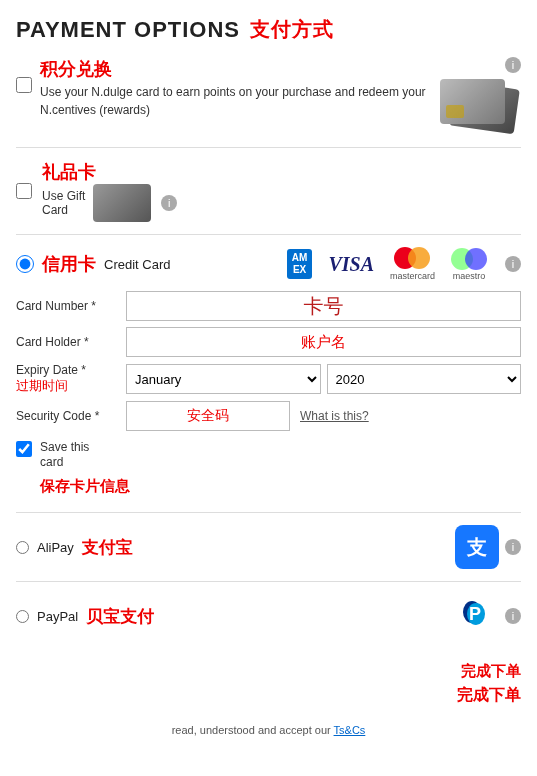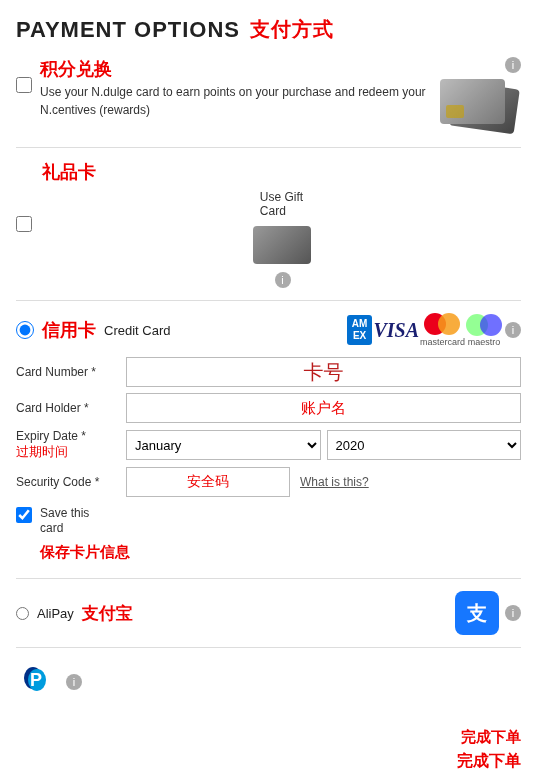--- a/index.html
+++ b/index.html
@@ -389,38 +389,38 @@
       <div class="dual-card-back"></div>
       <div class="dual-card-front"></div>
     </div>
   </div>
 </div>
 
 <div class="section" style="display:flex; align-items:center; gap:10px;">
   <input type="checkbox" style="width: 16px; height: 16px; flex-shrink: 0;">
   <div style="flex:1;">
     <span style="color:#e00;font-size:18px;font-weight:bold;">礼品卡</span>
-    <div style="display:flex;align-items:center;gap:8px;margin-top:6px;flex-direction:column;">
+    <div style="display:flex;align-items:center;gap:8px;margin-top:0;">
       <div style="font-size:12px;color:#333;">
         <span>Use Gift</span><br><span>Card</span>
       </div>
       <div class="gift-card-img"></div>
       <span class="info-icon">i</span>
     </div>
   </div>
 </div>
 
 <div class="cc-section">
   <div class="cc-header">
     <div class="cc-label">
       <input type="radio" class="radio-circle" name="payment" value="credit" checked="" style="">
       <span style="color:#e00;font-size:18px;font-weight:bold;">信用卡</span>
       <span style="font-size:13px;">Credit Card</span>
     </div>
-    <div style="display:flex;align-items:center;gap:1px;">
+    <div style="display:flex;align-items:center;gap:16px;">
       <div class="amex-logo">AM<br>EX</div>
       <div class="visa-logo">VISA</div>
       <div class="mc-wrapper">
         <div class="mc-logo">
           <div class="mc-circle1"></div>
           <div class="mc-circle2"></div>
         </div>
         <div class="mc-text">mastercard</div>
       </div>
       <div class="maestro-logo">
@@ -498,20 +498,25 @@
     <span style="font-size:13px;">AliPay</span>
     <span style="color:#e00;font-size:17px;font-weight:bold;">支付宝</span>
   </div>
   <div style="display:flex;align-items:center;gap:4px;flex-shrink:0;">
     <div class="alipay-icon">支</div>
     <span class="info-icon">i</span>
   </div>
 </div>
 
 <div class="payment-option-row" style="border-bottom:none;">
+  <div class="radio-label">
+    <input type="radio" name="payment" value="paypal" style="">
+    <span style="font-size:13px;">PayPal</span>
+    <span style="color:#e00;font-size:17px;font-weight:bold;">贝宝支付</span>
+  </div>
   <div style="display:flex;align-items:center;gap:4px;flex-shrink:0;">
     <div class="paypal-icon">
       <svg width="36" height="36" viewBox="0 0 36 36">
         <ellipse cx="13" cy="14" rx="9" ry="11" fill="#003087"></ellipse>
         <ellipse cx="17" cy="16" rx="9" ry="11" fill="#009cde"></ellipse>
         <text x="10" y="22" font-size="18" font-weight="bold" fill="#fff" font-family="Arial">P</text>
       </svg>
     </div>
     <span class="info-icon">i</span>
   </div>

